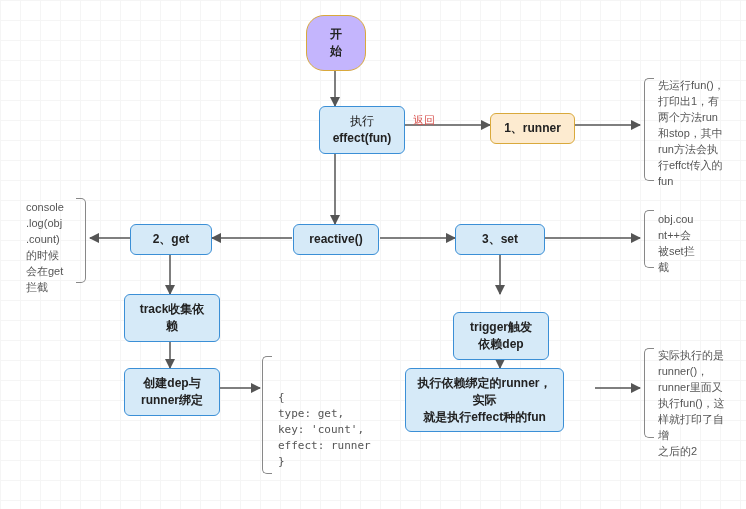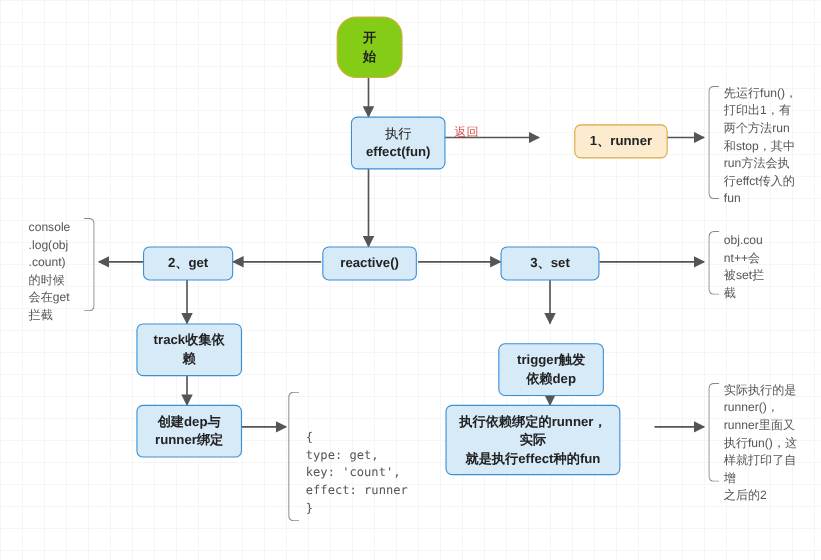--- a/index.html
+++ b/index.html
@@ -20,21 +20,21 @@
     position: absolute;
     border: 1px solid #3b8fd6;
     background: #d6eaf8;
     border-radius: 6px;
     padding: 6px 10px;
     text-align: center;
     line-height: 1.4;
     color: #222;
   }
   .node.start {
-    background: #84cc16;
+    background: #c4b5fd;
     border-color: #d9a93c;
     border-radius: 18px;
     font-weight: bold;
     padding: 10px 22px;
   }
   .node.runner {
     background: #fdebd0;
     border-color: #d9a93c;
   }
   .note {
@@ -115,21 +115,21 @@
   <span>开始</span>
 </div>
 
 <div class="node" style="left:293px; top:106px; width:86px;margin-left:26px;">
   <div>执行</div>
   <div style="font-weight:bold;">effect(fun)</div>
 </div>
 
 <div class="label" style="left:413px; top:113px;">返回</div>
 
-<div class="node runner" style="left:490px; top:113px; width:85px; font-weight:bold;margin-left:32px;">
+<div class="node runner" style="left:490px; top:113px; width:85px; font-weight:bold;">
   <span>1、runner</span>
 </div>
 
 <div class="node" style="left:293px; top:224px; width:86px; font-weight:bold;">
   <span>reactive()</span>
 </div>
 
 <div class="node" style="left:130px; top:224px; width:82px; font-weight:bold;">
   <span>2、get</span>
 </div>

